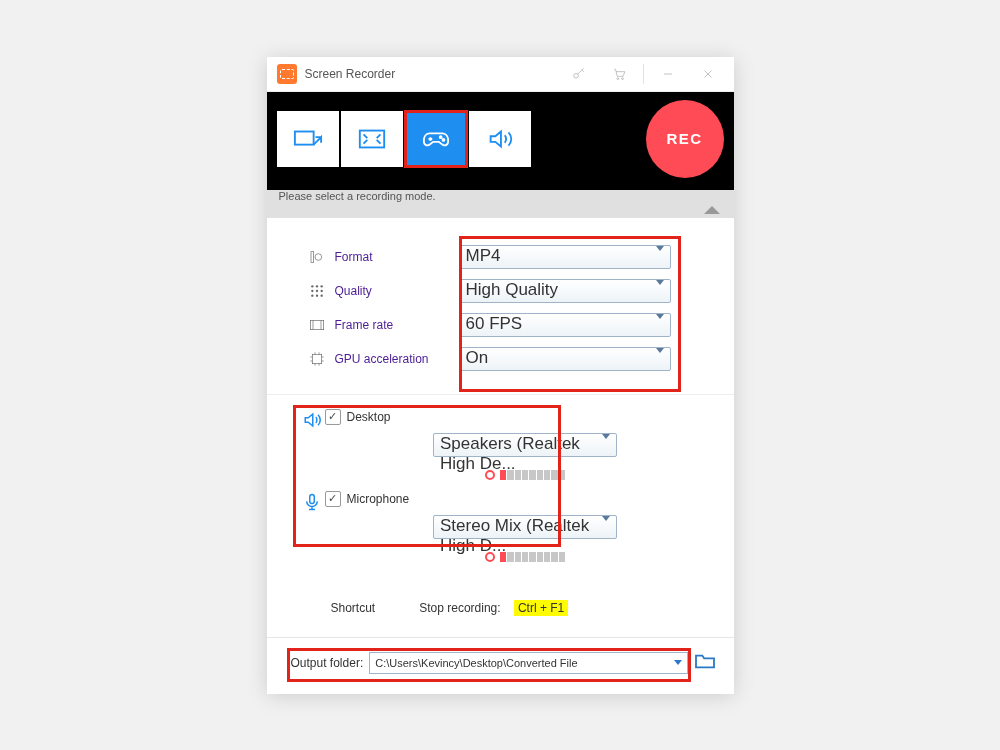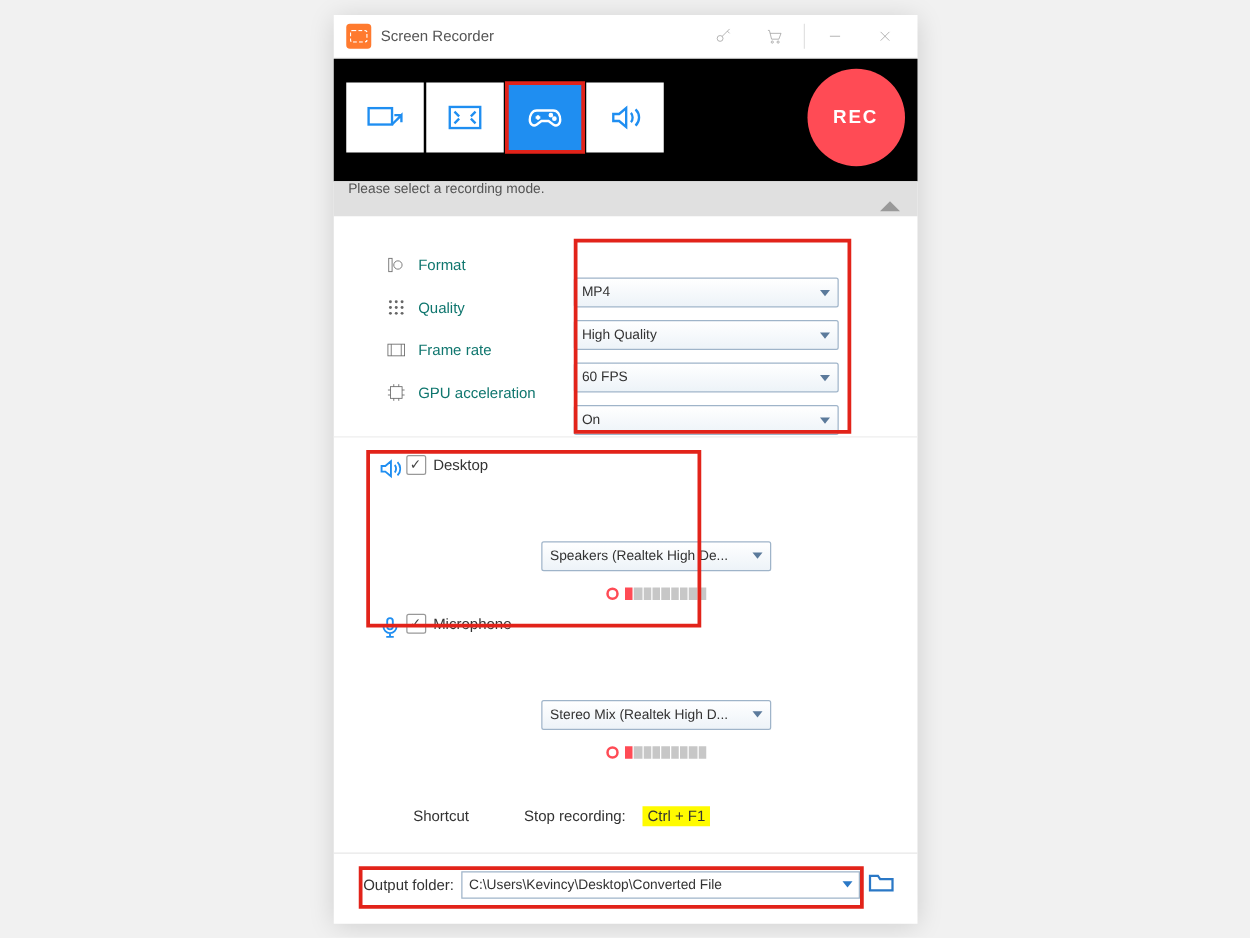--- a/index.html
+++ b/index.html
@@ -128,34 +128,33 @@
     height: 34px;
   }
   .row .ricon {
     width: 20px;
     display: flex;
     align-items: center;
     justify-content: center;
     margin-right: 8px;
     color: #666;
   }
-  .row .label { width: 124px; color: #0f766e; }
+  .row .label { width: 124px; color: #4c1d95; }
   .select {
     width: 198px;
     height: 22px;
     background: linear-gradient(#fff,#edf3f8);
     border: 1px solid #9fb4c9;
     border-radius: 2px;
     display: flex;
-    align-items: center;
+    align-items: flex-start;
     padding: 0 6px;
     position: relative;
     cursor: pointer;
-    font-size: 11px;
-    margin-top: 45px;
+    font-size: 17px;
   }
   .select .tri {
     position: absolute;
     right: 6px;
     width: 0; height: 0;
     border-left: 4px solid transparent;
     border-right: 4px solid transparent;
     border-top: 5px solid #5b7a9b;
   }
   .redbox1 {

